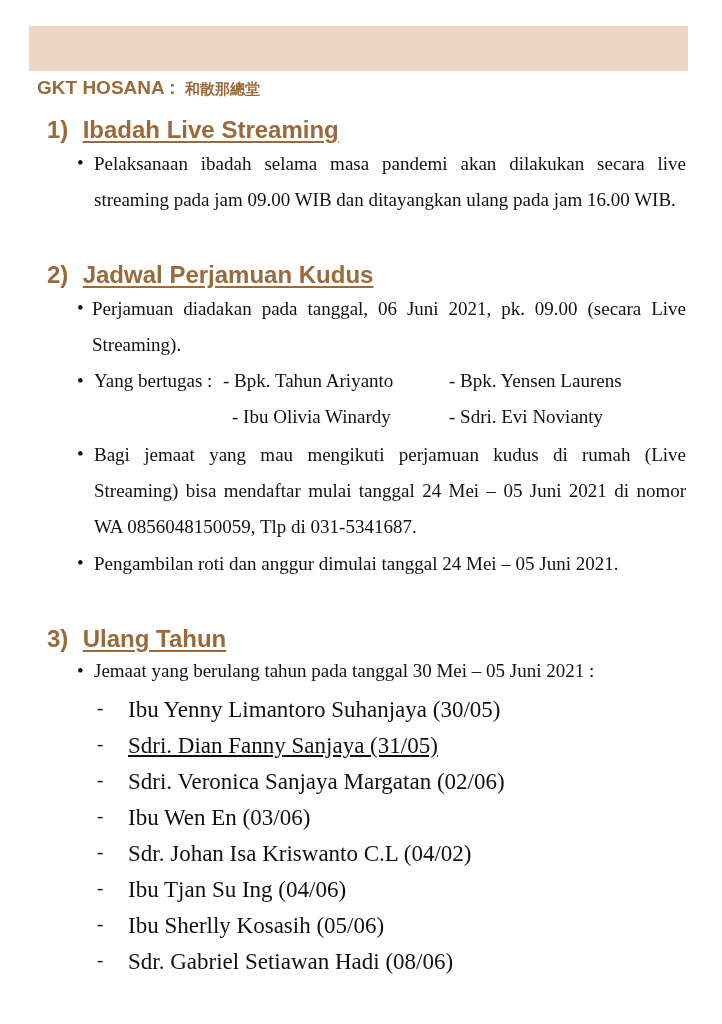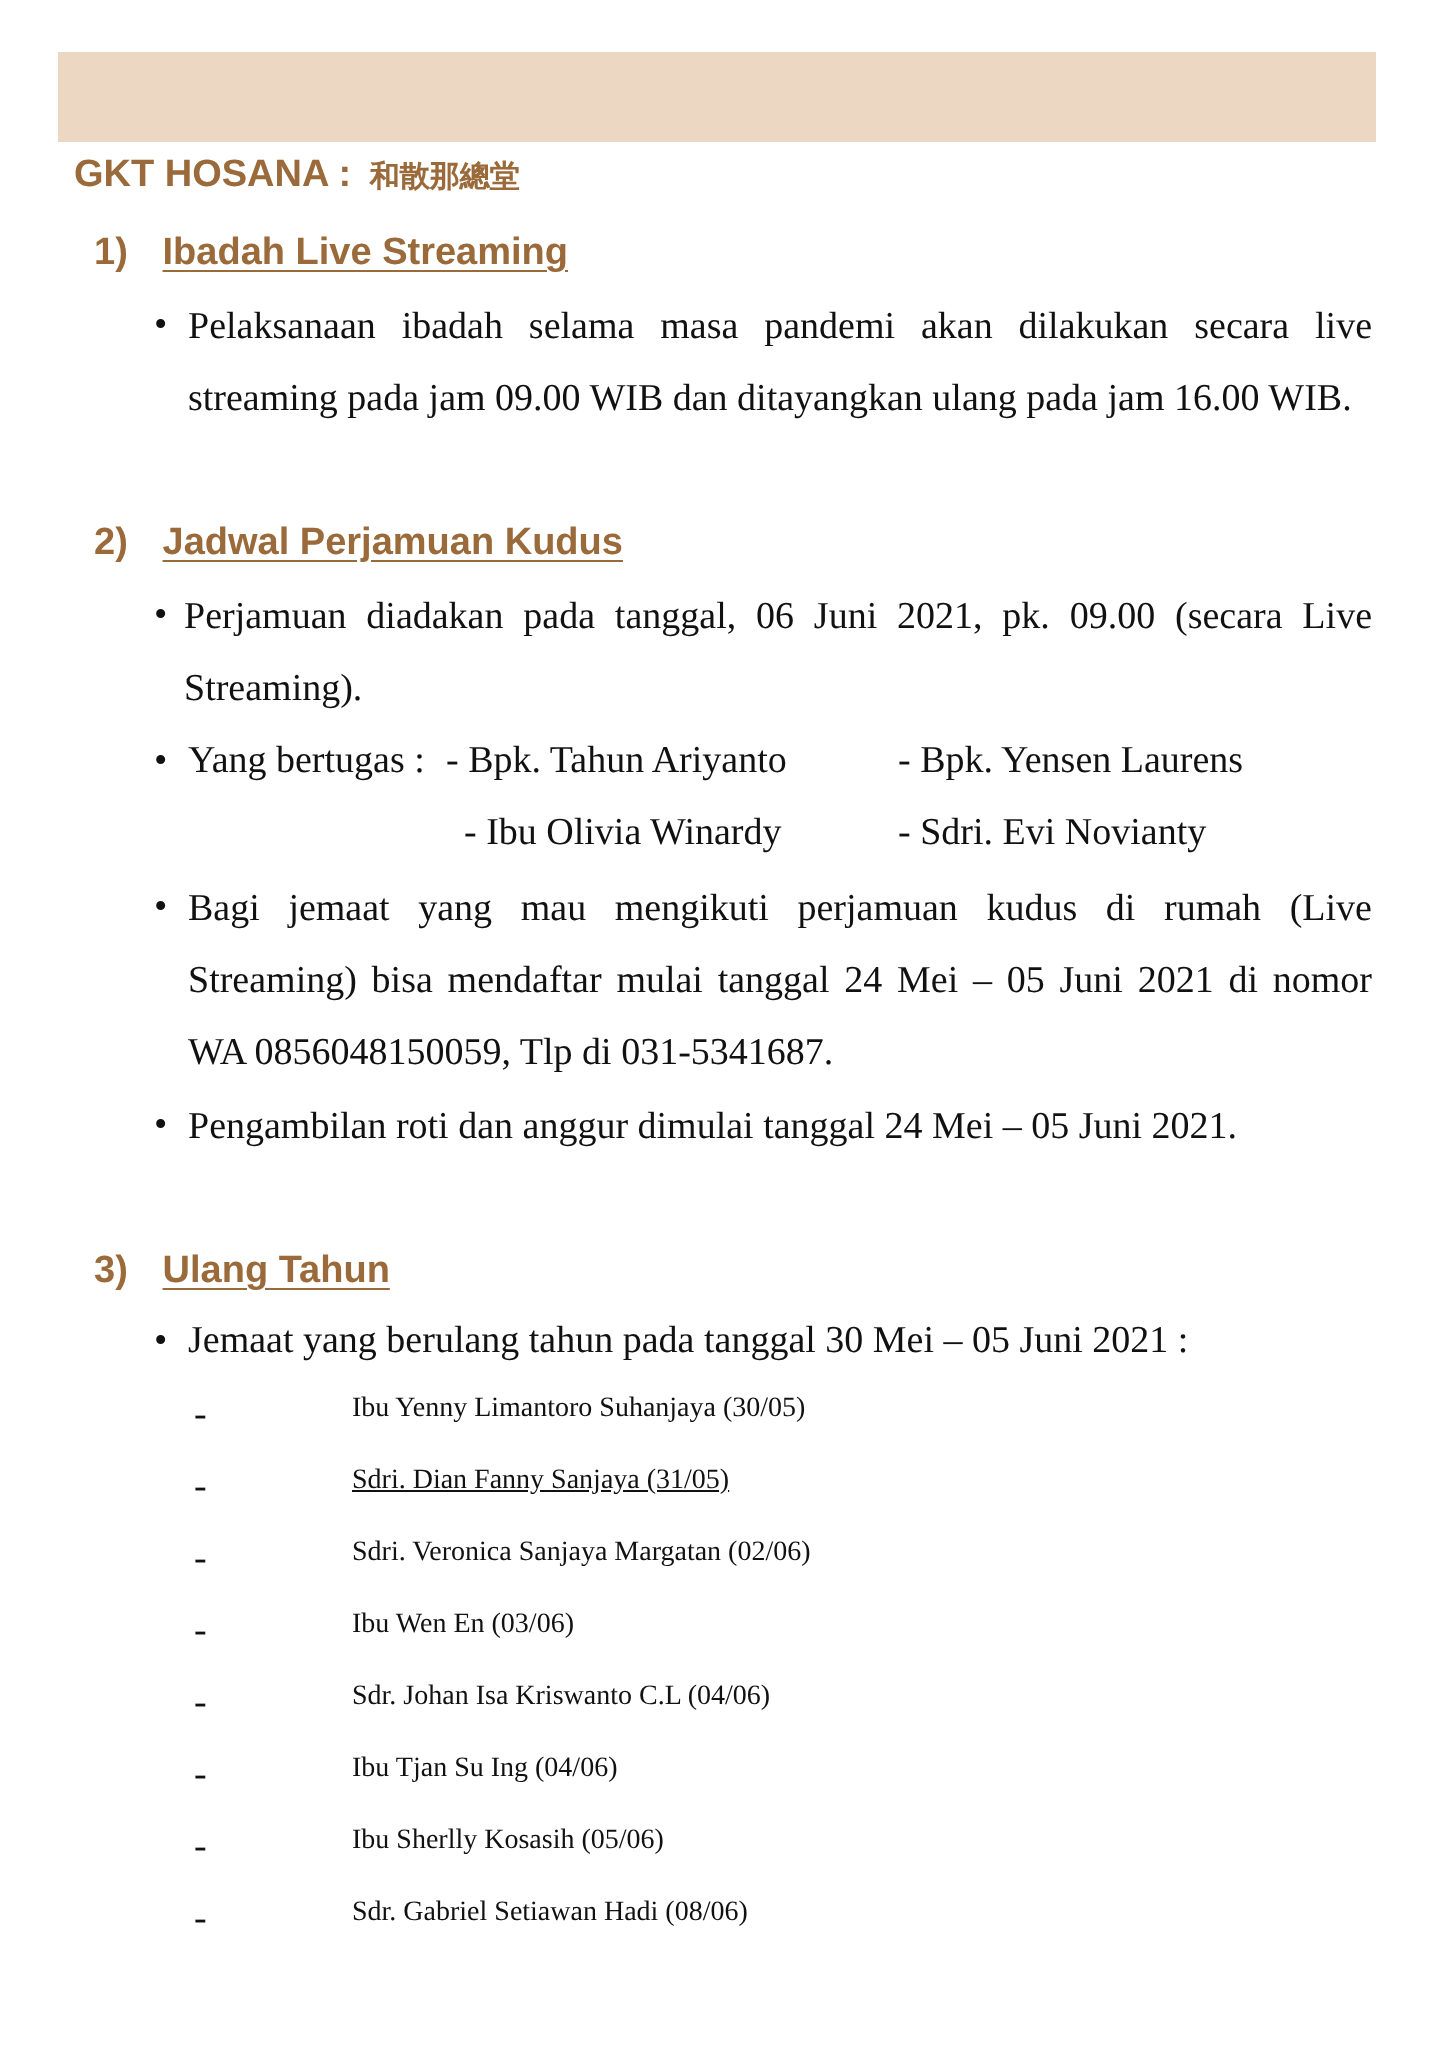--- a/index.html
+++ b/index.html
@@ -9,28 +9,28 @@
           background: #ecd8c2; }
   .band-title { position: absolute; left: 30px; top: 4px; font-family: "DejaVu Serif", serif;
                 font-size: 29px; font-weight: bold; font-style: italic; color: #9b6a3a;
                 letter-spacing: 1px; word-spacing: 14px; }
   .band-cjk { position: absolute; right: 22px; top: 7px; font-family: "DejaVu Sans", sans-serif;
               font-size: 27px; font-weight: bold; color: #94602c; letter-spacing: 26px; }
   .church { position: absolute; left: 37px; top: 77px; font-family: "Liberation Sans", sans-serif;
             font-weight: bold; font-size: 19px; color: #9b6a3a; white-space: nowrap; }
   .church .cjk { font-family: "DejaVu Serif", serif; font-weight: bold; font-size: 15px; color: #9b6a3a; margin-left: 4px; }
   .sec { position: absolute; left: 47px; font-family: "Liberation Sans", sans-serif; font-weight: bold;
-         font-size: 19px; color: #9b6a3a; white-space: nowrap; }
+         font-size: 24px; color: #9b6a3a; white-space: nowrap; }
   .sec .num { display: inline-block; width: 29px; }
   .sec .ttl { text-decoration: underline; text-underline-offset: 3px; }
   .p { position: absolute; font-size: 19px; line-height: 36px; text-align: justify; }
   .bullet { position: absolute; left: 77px; font-size: 19px; }
   .row { position: absolute; font-size: 19px; white-space: nowrap; }
   .dash { position: absolute; left: 97px; font-size: 19px; }
-  .name { position: absolute; left: 128px; font-size: 14px; white-space: nowrap; margin-left: 48px; }
+  .name { position: absolute; left: 128px; font-size: 23px; white-space: nowrap; }
 </style>
 </head>
 <body>
 
 <div class="band">
 </div>
 
 <div class="church">
   <span>GKT HOSANA :</span>
   <span class="cjk">和散那總堂</span>
@@ -73,20 +73,20 @@
 <div id="bday-list">
     <span class="dash" style="top: 697px;">-</span>
     <span class="name" style="top: 697px;">Ibu Yenny Limantoro Suhanjaya (30/05)</span>
     <span class="dash" style="top: 733px;">-</span>
     <span class="name" style="top: 733px; text-decoration: underline;">Sdri. Dian Fanny Sanjaya (31/05)</span>
     <span class="dash" style="top: 769px;">-</span>
     <span class="name" style="top: 769px;">Sdri. Veronica Sanjaya Margatan (02/06)</span>
     <span class="dash" style="top: 805px;">-</span>
     <span class="name" style="top: 805px;">Ibu Wen En (03/06)</span>
     <span class="dash" style="top: 841px;">-</span>
-    <span class="name" style="top: 841px;">Sdr. Johan Isa Kriswanto C.L (04/06)</span>
+    <span class="name" style="top: 841px;">Sdr. Johan Isa Kriswanto C.L (04/02)</span>
     <span class="dash" style="top: 877px;">-</span>
     <span class="name" style="top: 877px;">Ibu Tjan Su Ing (04/06)</span>
     <span class="dash" style="top: 913px;">-</span>
     <span class="name" style="top: 913px;">Ibu Sherlly Kosasih (05/06)</span>
     <span class="dash" style="top: 949px;">-</span>
     <span class="name" style="top: 949px;">Sdr. Gabriel Setiawan Hadi (08/06)</span>
   </div>
 
 </body></html>

